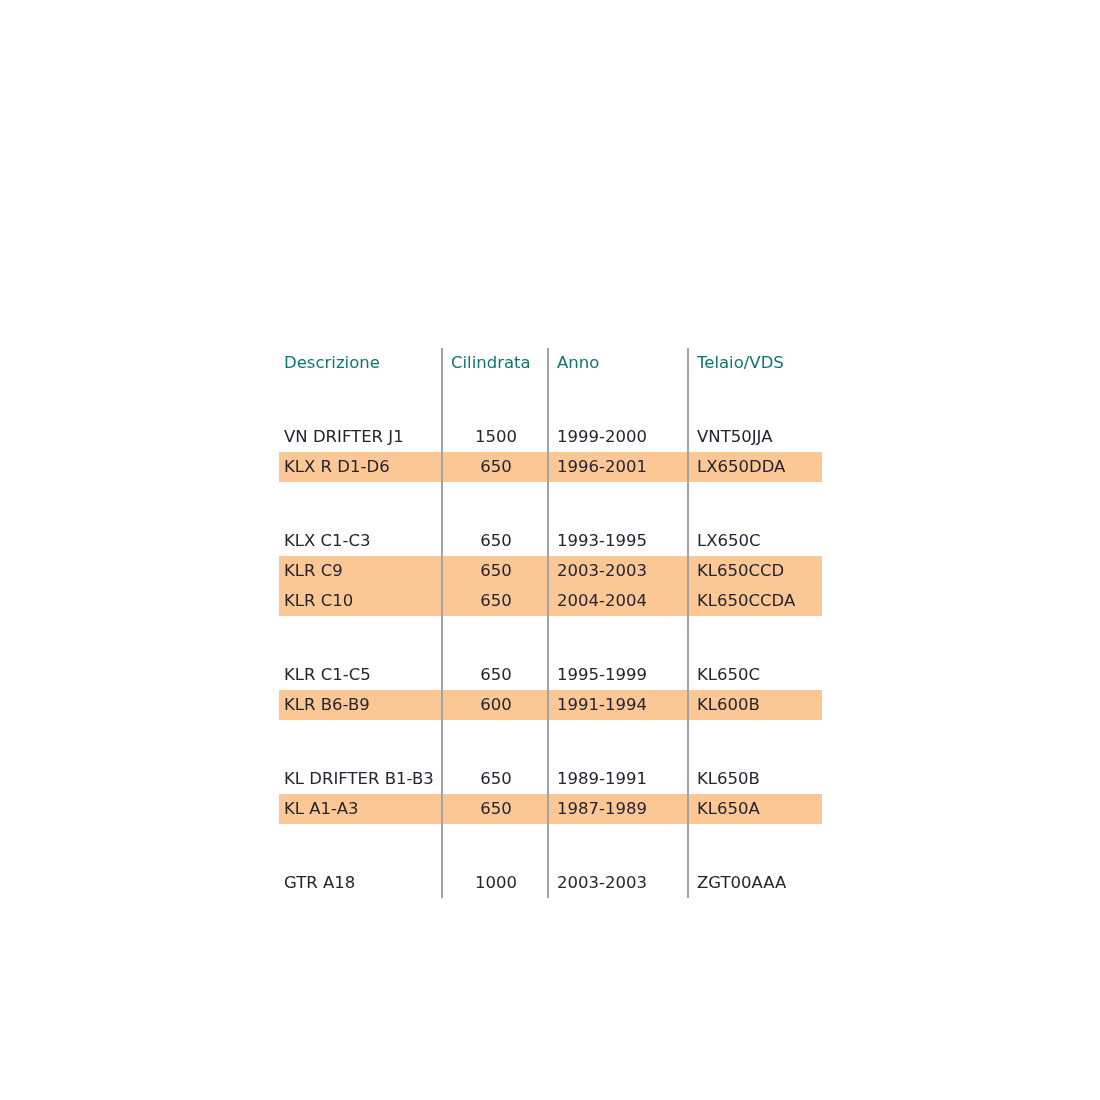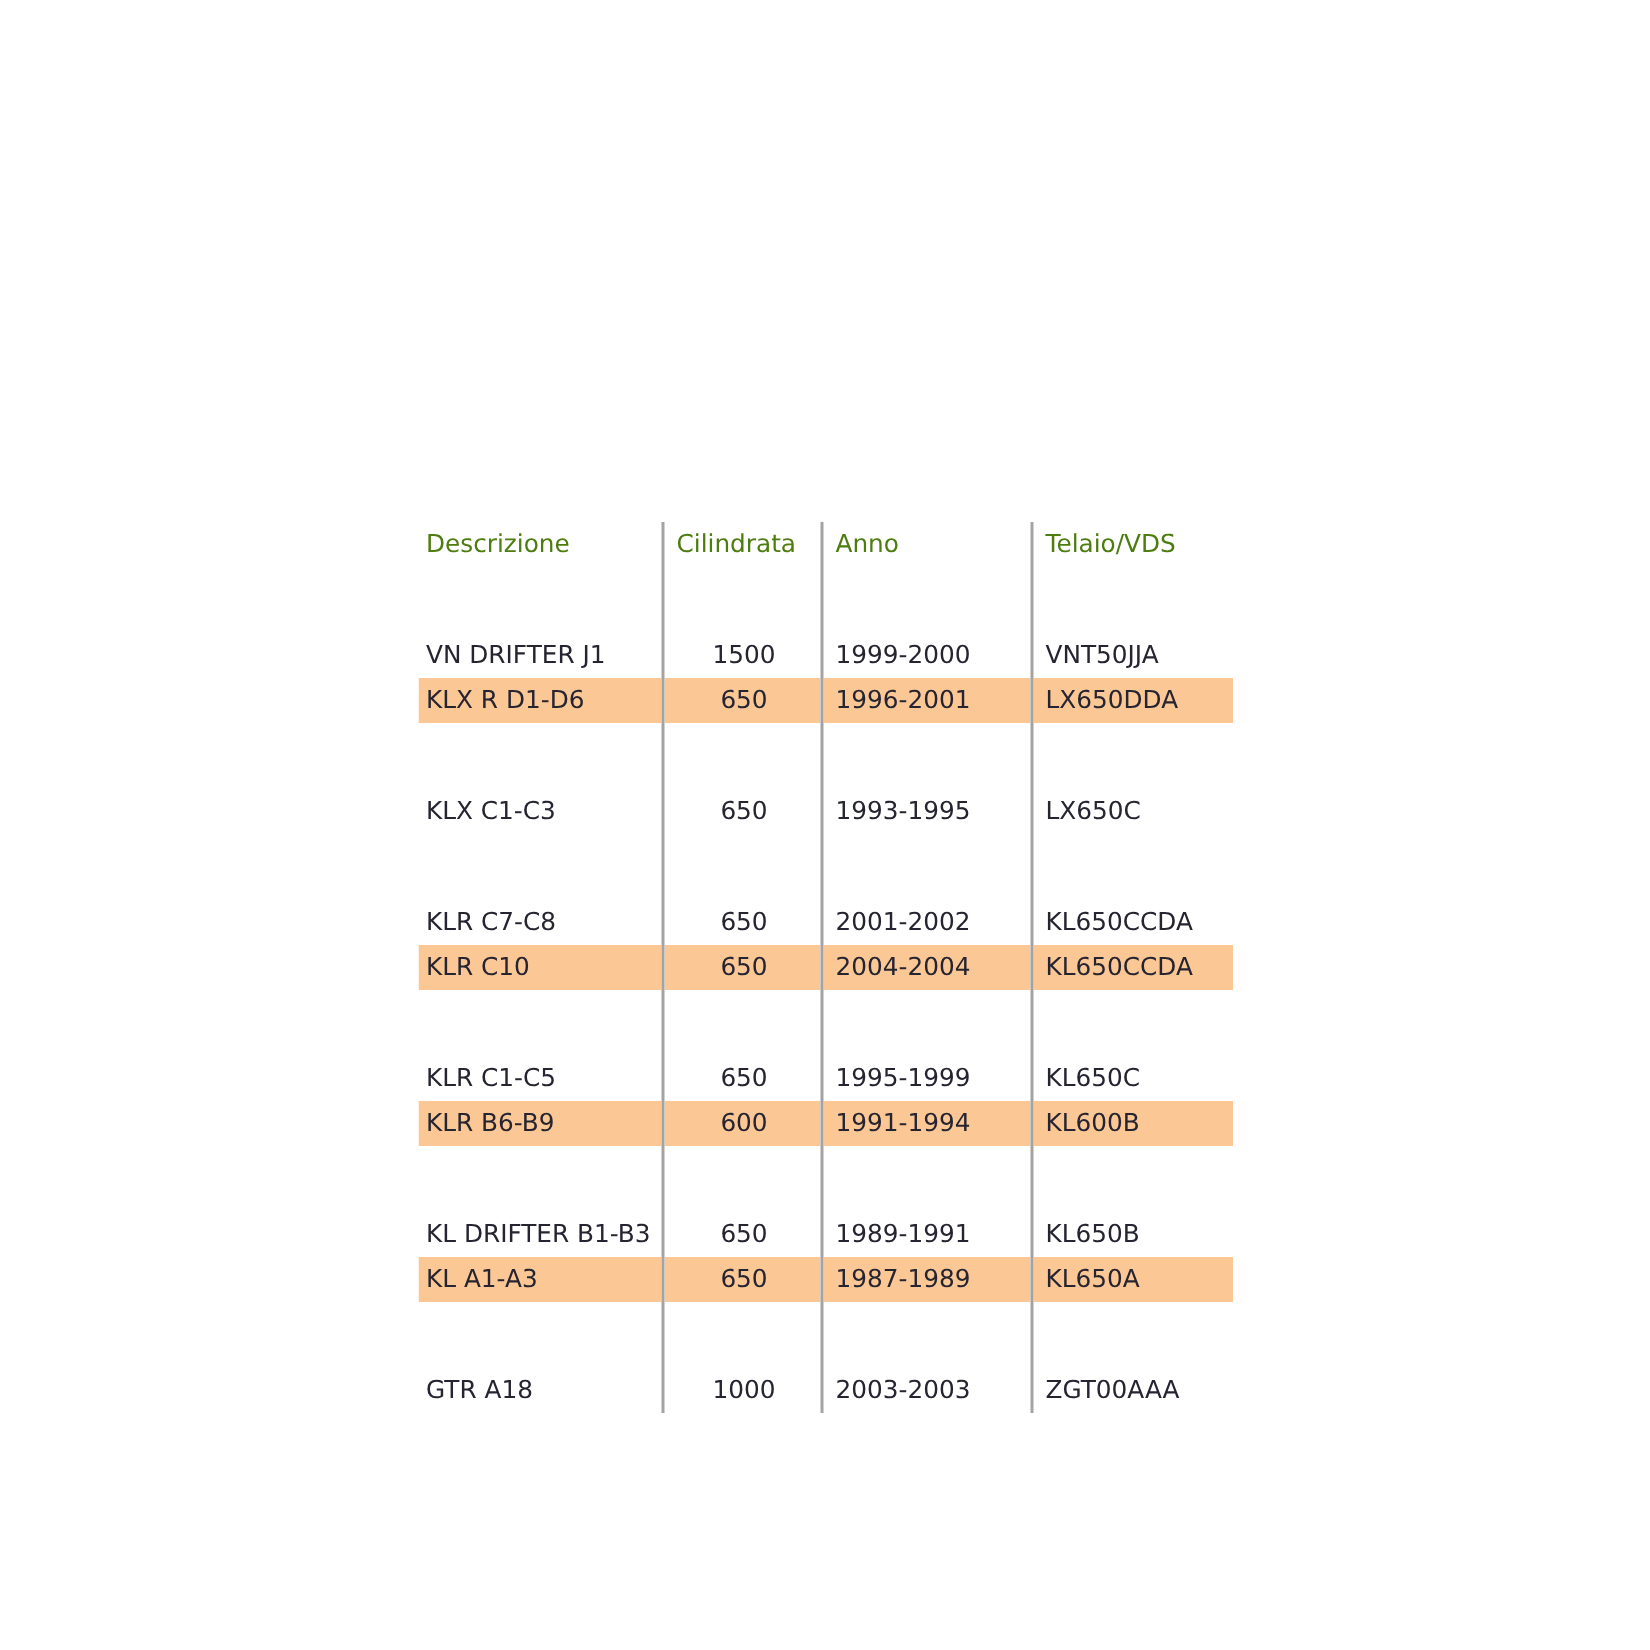--- a/index.html
+++ b/index.html
@@ -62,21 +62,21 @@
   }
   .sep .cell-inner {
     padding-left: 8px;
   }
 
   
   .al-left   { text-align: left; }
   .al-right  { text-align: center; }
 
   th .cell-inner {
-    color: #4d7c0f;
+    color: #0f766e;
   }
 
   
   tr.row-hl td .cell-inner {
     background: #fbc795;
   }
   tr.row-plain td .cell-inner {
     background: transparent;
     margin-top: 44px;
   }
@@ -148,32 +148,32 @@
           <td class="sep">
             <span class="cell-inner al-right">650</span>
           </td>
           <td class="sep">
             <span class="cell-inner al-left">1993-1995</span>
           </td>
           <td class="sep">
             <span class="cell-inner al-left">LX650C</span>
           </td>
         </tr>
-        <tr class="row-plain">
-          <td>
-            <span class="cell-inner al-left">KLR C7-C8</span>
-          </td>
-          <td class="sep">
-            <span class="cell-inner al-right">650</span>
-          </td>
-          <td class="sep">
-            <span class="cell-inner al-left">2001-2002</span>
-          </td>
-          <td class="sep">
-            <span class="cell-inner al-left">KL650CCDA</span>
+        <tr class="row-hl">
+          <td>
+            <span class="cell-inner al-left">KLR C9</span>
+          </td>
+          <td class="sep">
+            <span class="cell-inner al-right">650</span>
+          </td>
+          <td class="sep">
+            <span class="cell-inner al-left">2003-2003</span>
+          </td>
+          <td class="sep">
+            <span class="cell-inner al-left">KL650CCD</span>
           </td>
         </tr>
         <tr class="row-hl">
           <td>
             <span class="cell-inner al-left">KLR C10</span>
           </td>
           <td class="sep">
             <span class="cell-inner al-right">650</span>
           </td>
           <td class="sep">

